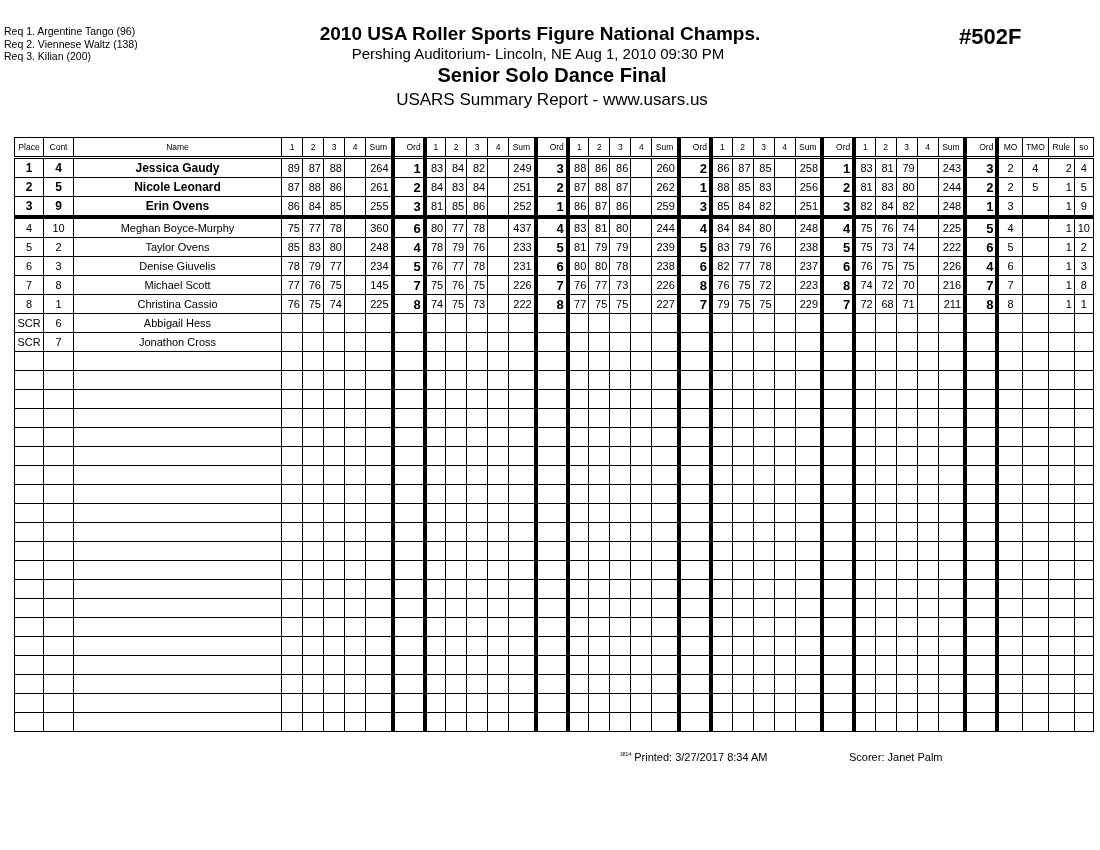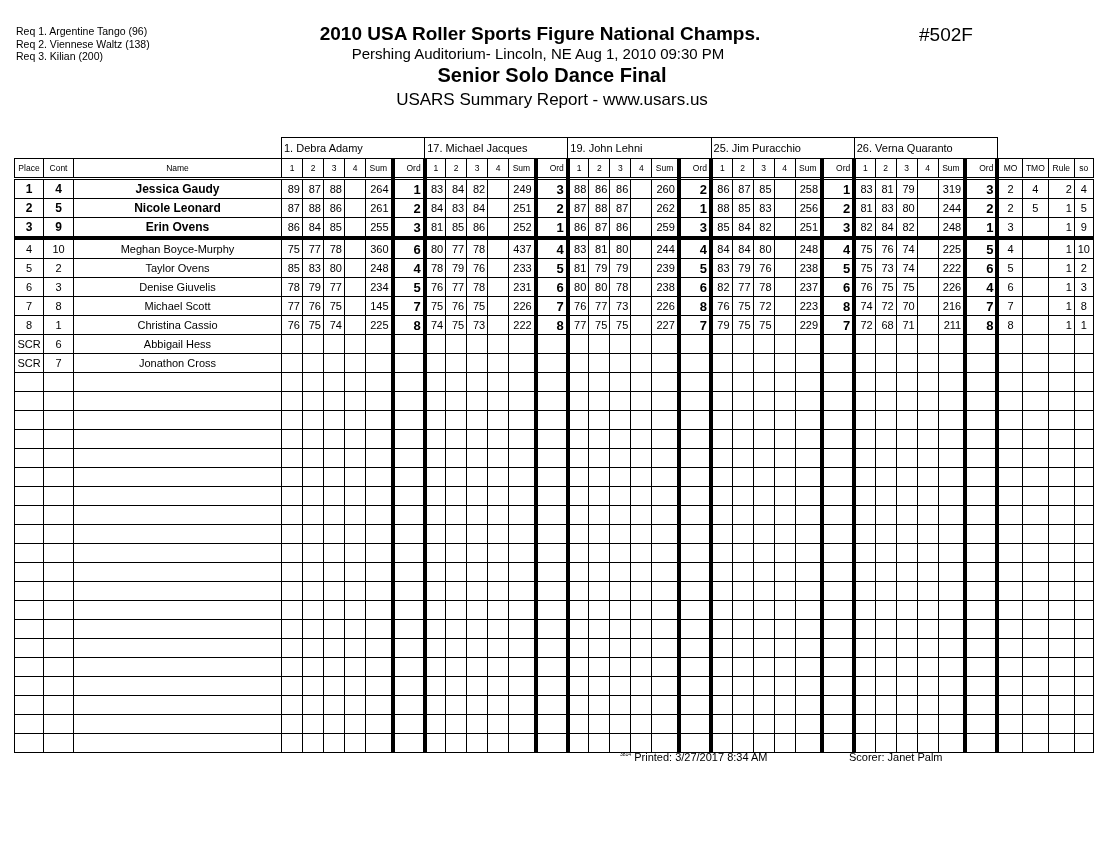--- a/index.html
+++ b/index.html
@@ -1,23 +1,23 @@
 <!DOCTYPE html>
 <html><head>
 <meta charset="utf-8">
 <style>
   html, body { margin:0; padding:0; background:#ffffff; }
   body { width:1100px; height:850px; position:relative; font-family:"Liberation Sans", sans-serif; color:#000; overflow:hidden; }
-  .reqs { position:absolute; left:16px; top:25px; font-size:10.5px; line-height:12.5px; }
+  .reqs { position:absolute; left:4px; top:25px; font-size:10.5px; line-height:12.5px; }
   .title { position:absolute; left:0; width:1100px; text-align:center; }
   .t1 { top:23px; font-size:19px; font-weight:bold; left:-10px; }
   .t2 { top:45px; font-size:15px; left:-12px; }
   .t3 { top:64px; font-size:20px; font-weight:bold; left:2px; }
   .t4 { top:90px; font-size:17px; left:2px; }
-  .eventno { position:absolute; left:919px; top:24px; font-size:19px; font-weight:normal; }
+  .eventno { position:absolute; left:959px; top:24px; font-size:22px; font-weight:bold; }
 
   table.grid { position:absolute; left:14px; top:137px; border-collapse:collapse; table-layout:fixed; }
   table.grid td { border:1px solid #000; padding:0 2px; height:18px; font-size:11px; white-space:nowrap; overflow:hidden; vertical-align:middle; }
   table.grid tr.judges td { height:20px; font-size:11px; }
   table.grid tr.judges td.blank { border:none; }
   table.grid tr.hdr td { font-size:8.5px; height:18px; border-bottom:3px double #000; }
   td.num { text-align:right; }
   td.ctr { text-align:center; }
   td.ord { font-weight:bold; font-size:13px !important; text-align:right; border-left:4px solid #000 !important; border-right:4px solid #000 !important; }
   tr.hdr td.ord { font-size:8.5px !important; font-weight:normal; text-align:left;padding-left:12px; }
@@ -78,29 +78,20 @@
       <col style="width: 21px;">
       <col style="width: 21px;">
       <col style="width: 27px;">
       <col style="width: 21px;">
       <col style="width: 25px;">
       <col style="width: 26px;">
       <col style="width: 26px;">
       <col style="width: 19px;">
     </colgroup>
   <tbody id="tb">
-      <tr class="judges">
-        <td class="blank" colspan="3"></td>
-        <td class="jn" colspan="6">1.  Debra Adamy</td>
-        <td class="jn" colspan="6">17.  Michael Jacques</td>
-        <td class="jn" colspan="6">19.  John Lehni</td>
-        <td class="jn" colspan="6">25.  Jim Puracchio</td>
-        <td class="jn" colspan="6">26.  Verna Quaranto</td>
-        <td class="blank" colspan="4"></td>
-      </tr>
       <tr class="hdr">
         <td class="left">Place</td>
         <td class="left">Cont</td>
         <td class="left">Name</td>
         <td class="left">1</td>
         <td class="left">2</td>
         <td class="left">3</td>
         <td class="left">4</td>
         <td class="left">Sum</td>
         <td class="ord">Ord</td>
@@ -158,21 +149,21 @@
         <td class="num sc">86</td>
         <td class="num sc">87</td>
         <td class="num sc">85</td>
         <td class="num sc"></td>
         <td class="num sc">258</td>
         <td class="ord">1</td>
         <td class="num sc">83</td>
         <td class="num sc">81</td>
         <td class="num sc">79</td>
         <td class="num sc"></td>
-        <td class="num sc">319</td>
+        <td class="num sc">243</td>
         <td class="ord">3</td>
         <td class="ctr sc">2</td>
         <td class="ctr sc">4</td>
         <td class="num sc">2</td>
         <td class="ctr sc">4</td>
       </tr>
       <tr class="top">
         <td class="left">2</td>
         <td class="ctr">5</td>
         <td class="left">Nicole Leonard</td>

